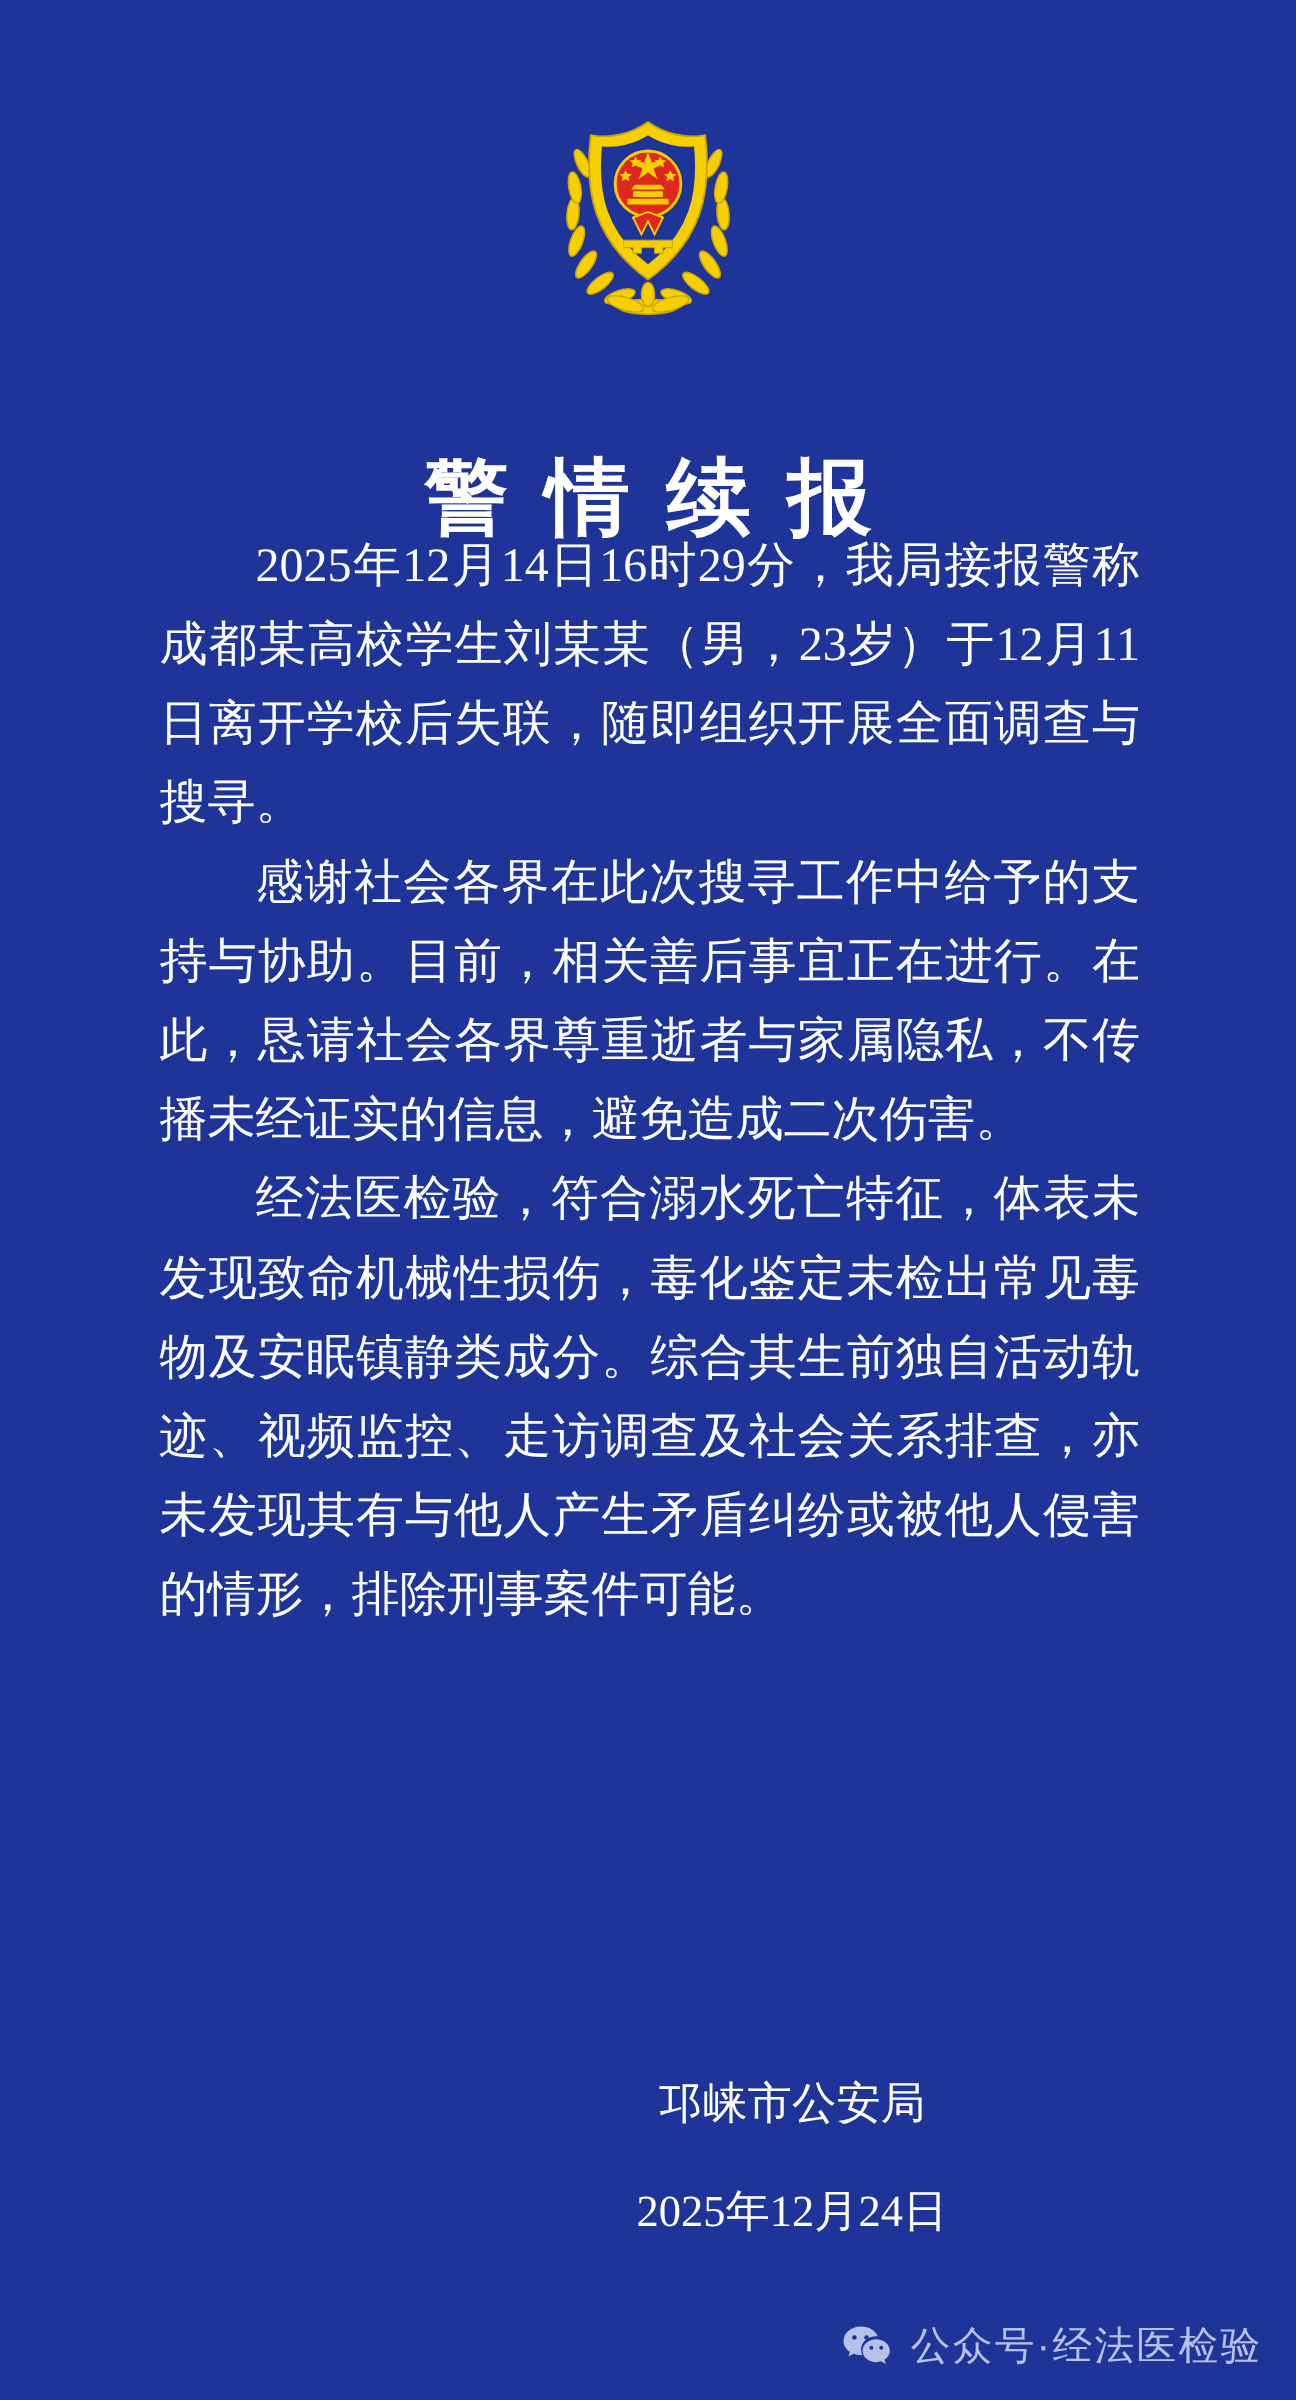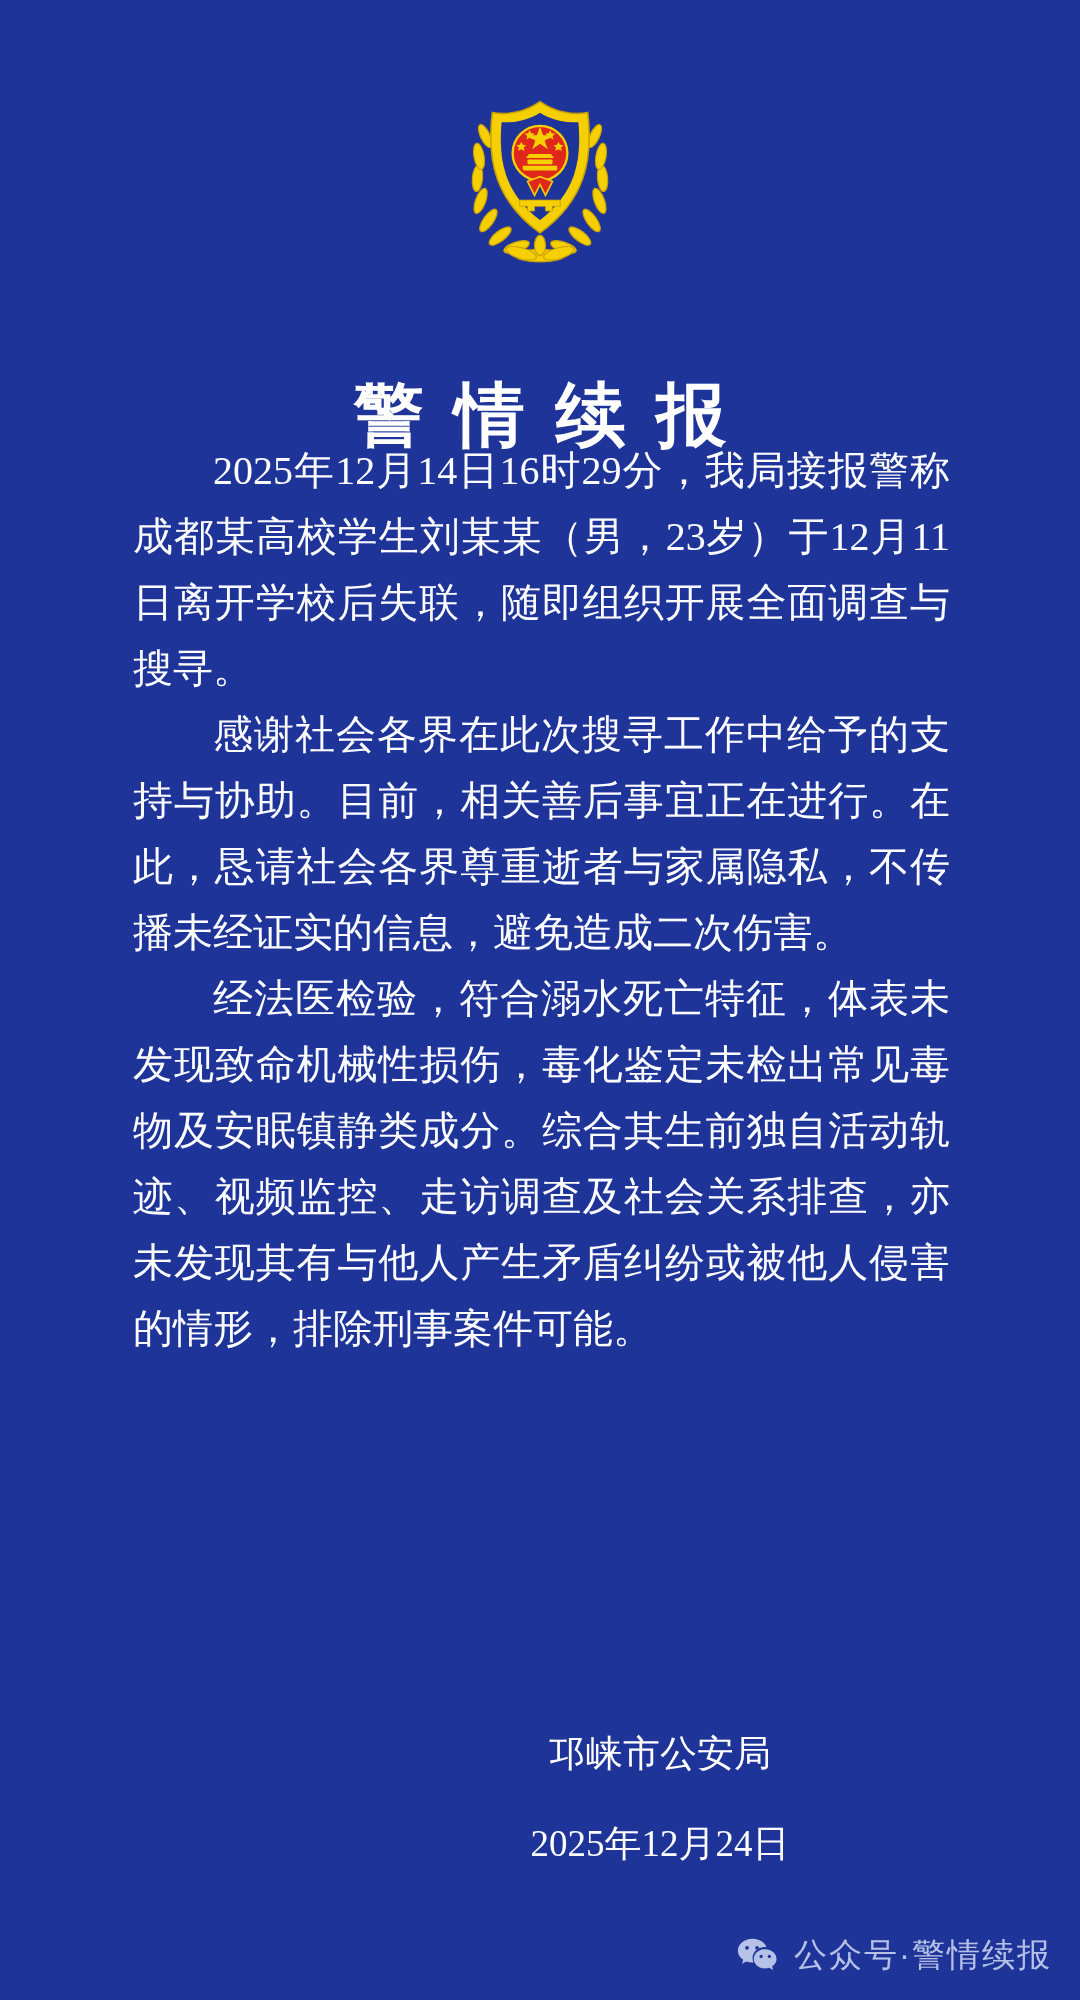--- a/index.html
+++ b/index.html
@@ -128,16 +128,16 @@
         <path d="M17,2 C8.7,2 2,7.6 2,14.5 C2,18.4 4.1,21.8 7.5,24 L6.3,28 L10.8,25.7 C12.7,26.4 14.8,26.9 17,26.9 C17.5,26.9 17.9,26.9 18.4,26.8 C17.7,25.3 17.3,23.7 17.3,22 C17.3,15.6 23.2,10.5 30.4,10.5 C30.9,10.5 31.3,10.5 31.8,10.6 C30.1,5.6 24.1,2 17,2 Z"></path>
         <path d="M30.5,13 C23.9,13 18.6,17.5 18.6,23 C18.6,28.5 23.9,33 30.5,33 C31.9,33 33.3,32.8 34.6,32.3 L38.8,34.5 L37.7,30.8 C40.4,29 42.3,26.2 42.3,23 C42.3,17.5 37,13 30.5,13 Z"></path>
       </g>
       <g fill="#1f3499">
         <circle cx="11.5" cy="11.5" r="2"></circle>
         <circle cx="22" cy="11.5" r="2"></circle>
         <circle cx="26.2" cy="20.5" r="1.7"></circle>
         <circle cx="34.8" cy="20.5" r="1.7"></circle>
       </g>
     </svg>
-    <span>公众号·警情续报</span>
+    <span>公众号·经法医检验</span>
   </div>
 
 </div>
 
 </body></html>

